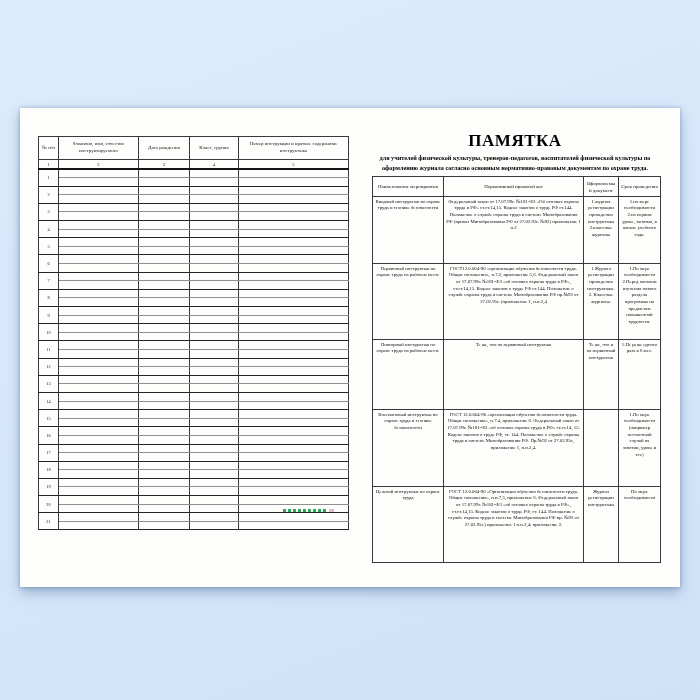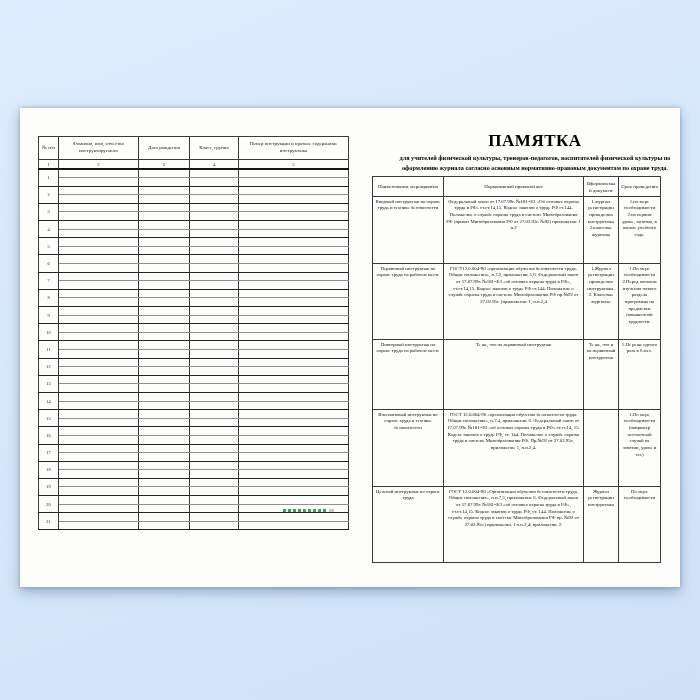--- a/index.html
+++ b/index.html
@@ -9,21 +9,21 @@
     font-family:"Liberation Serif", serif;
     -webkit-font-smoothing:antialiased;
   }
   .paper{
     position:absolute;left:20px;top:108px;width:660px;height:479px;
     background:#fdfdfc;
     box-shadow:0 5px 12px rgba(96,128,166,.55),0 1px 3px rgba(96,128,166,.4),0 -1px 3px rgba(120,150,185,.25);
   }
   .page{position:absolute;top:0;height:100%;}
   .page.left{left:0;width:330px;}
-  .page.right{left:330px;width:330px;padding-left:20px;}
+  .page.right{left:330px;width:330px;}
 
   
   .ltable{
     position:absolute;left:18px;top:28px;width:310px;
     border-collapse:collapse;table-layout:fixed;
   }
   .ltable th,.ltable td{border:1px solid #3a3a3a;padding:0;overflow:hidden;}
   .ltable{border:1.5px solid #1c1c1c;}
   .ltable .hdr th{
     height:20px;font-size:5px;font-weight:normal;text-align:center;

